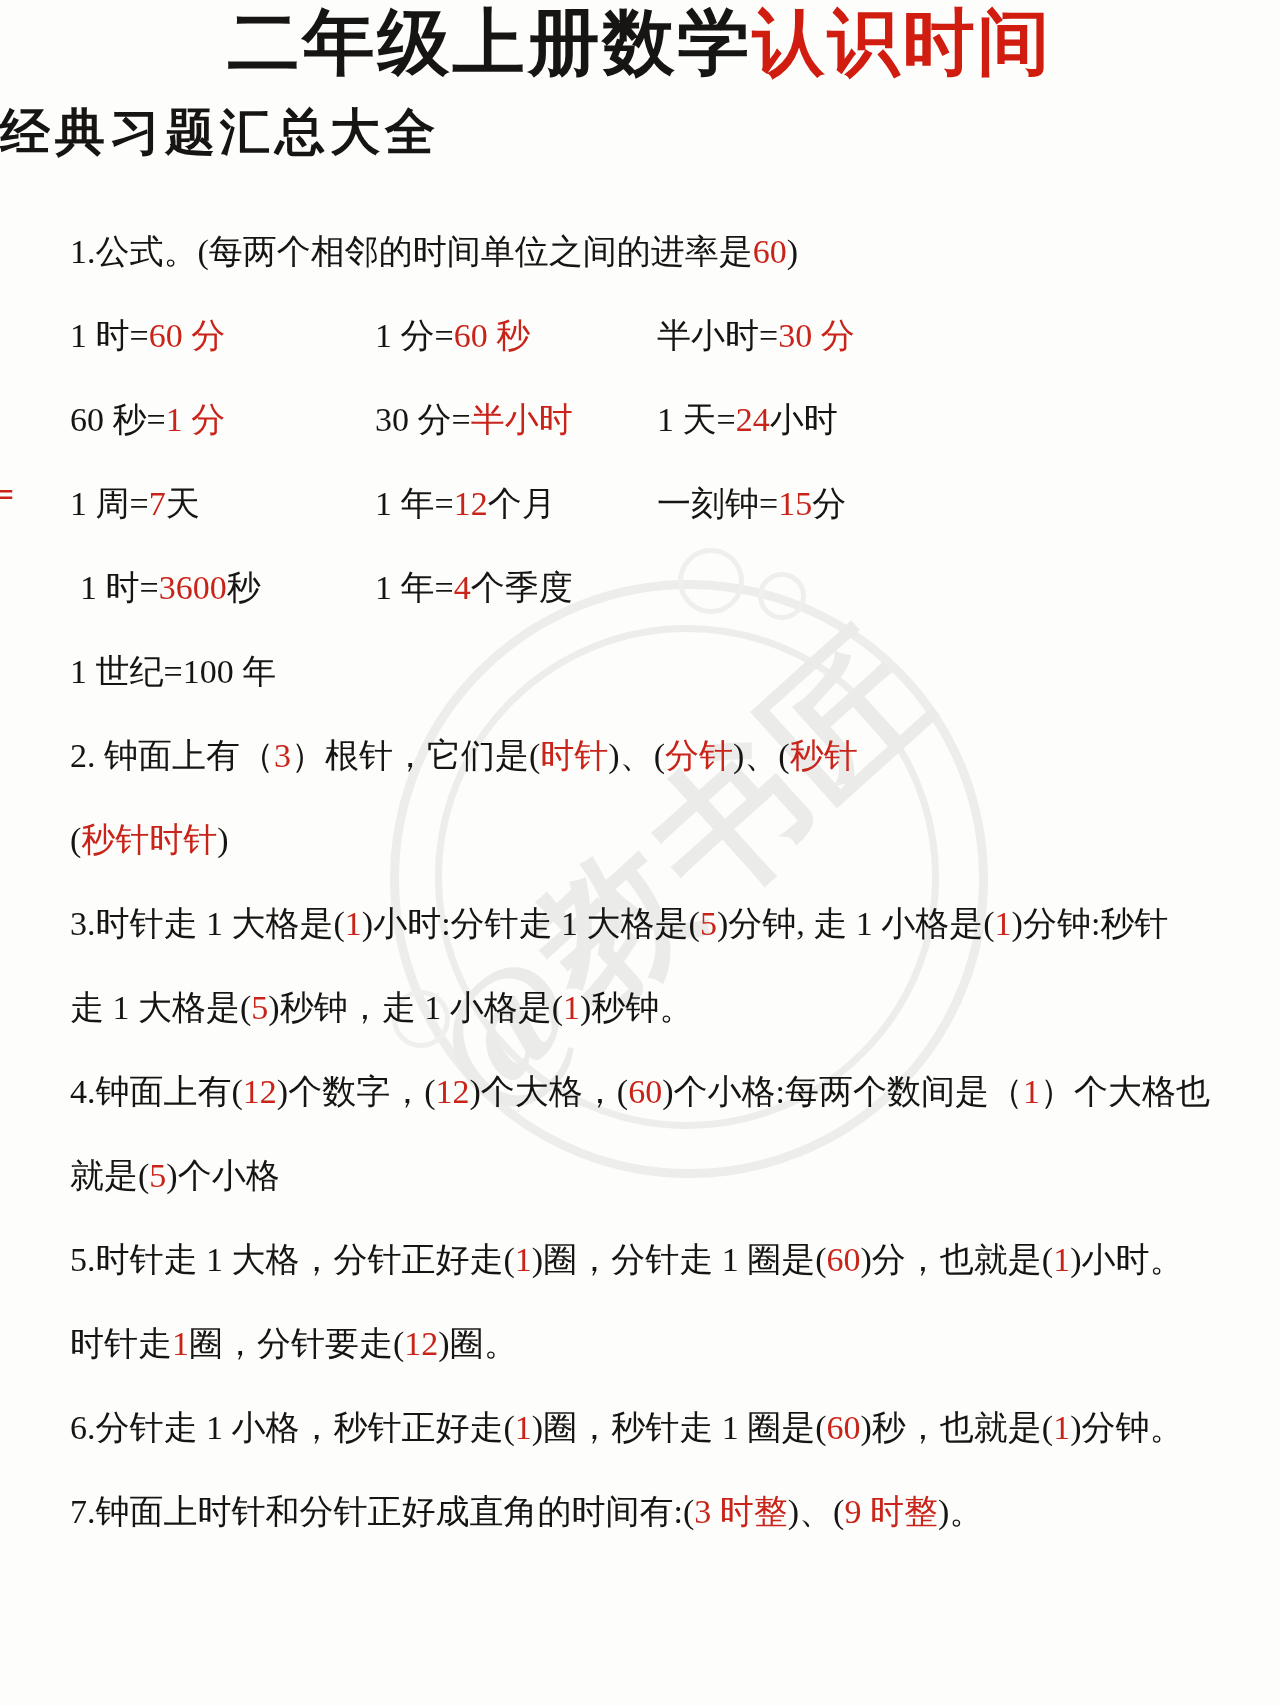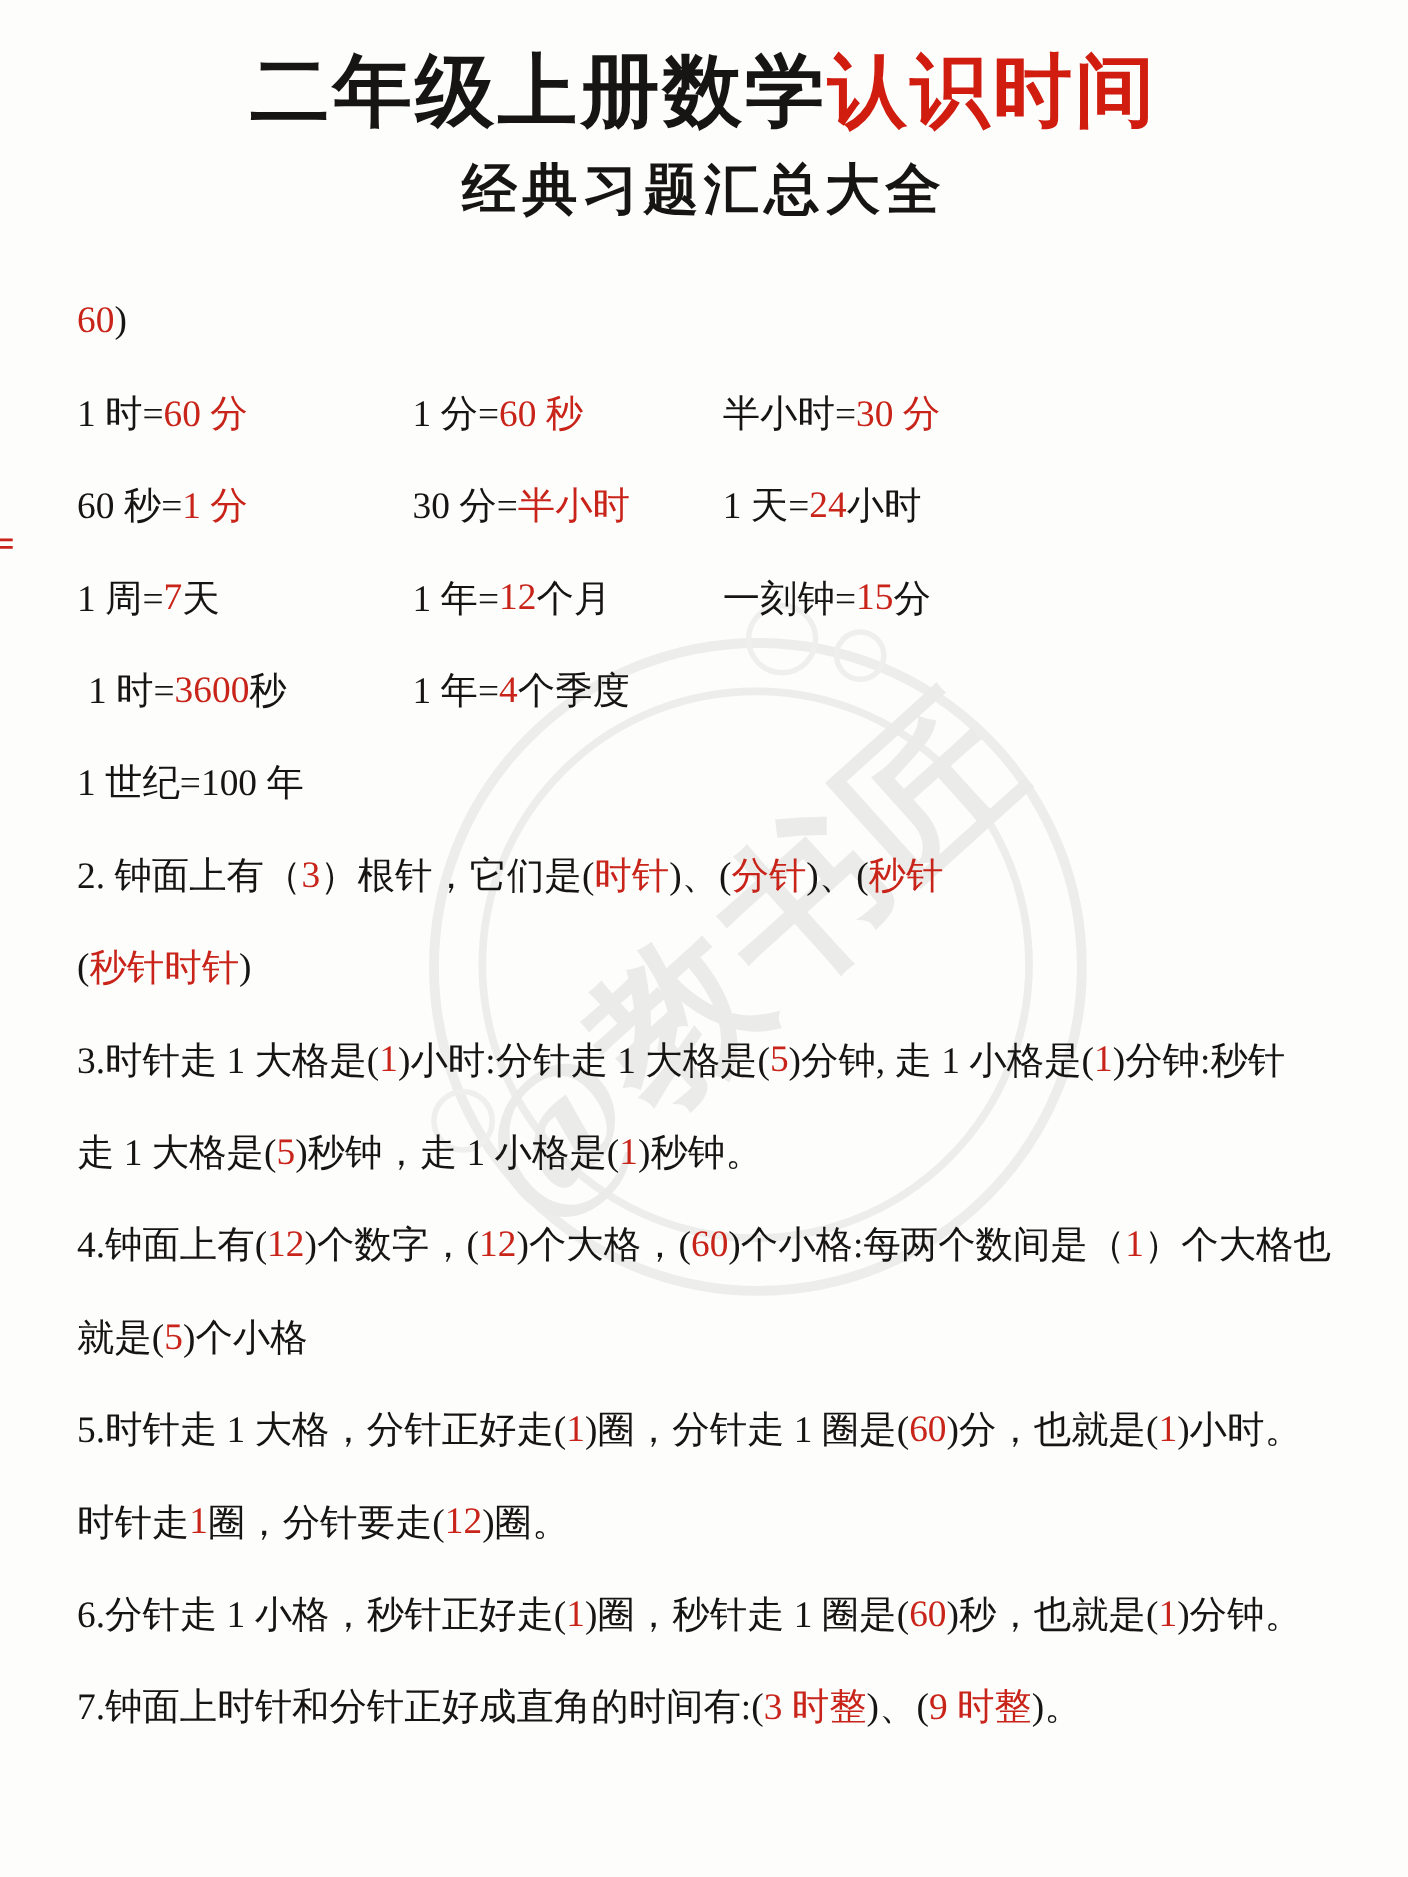--- a/index.html
+++ b/index.html
@@ -53,33 +53,32 @@
     font-size: 34px;
     font-weight: 700;
     width: 14px;
     overflow: hidden;
     direction: rtl; 
   }
   
   .title {
     position: relative;
     margin: 0;
-    padding-top: 40px;
     text-align: center;
     font-size: 72px;
     line-height: 1.2;
     font-weight: 700;
     letter-spacing: 3px;
     white-space: nowrap;
   }
   .title .t-red { color: #d01d10; }
   .subtitle {
     position: relative;
     margin: 16px 0 0 0;
-    text-align: center;
+    text-align: left;
     font-size: 50px;
     line-height: 1.2;
     font-weight: 600;
     letter-spacing: 5px;
   }
   
   .content {
     position: relative;
     padding: 48px 36px 0 70px;
     font-size: 34px;
@@ -122,20 +121,21 @@
 
   <div class="red-edge">=</div>
 
   <h1 class="title"><span class="t-black">二年级上册数学</span><span class="t-red">认识时间</span></h1>
 
   <h2 class="subtitle">经典习题汇总大全</h2>
 
   <div class="content">
 
     <p class="line">
+        <span>1.公式。(每两个相邻的时间单位之间的进率是 </span>
         <span class="red">60</span>
         <span>)</span>
       </p>
 
     <div class="fgrid">
       <div class="fcell">
           <span>1 时=</span>
           <span class="red">60 分</span>
         </div>
       <div class="fcell">

